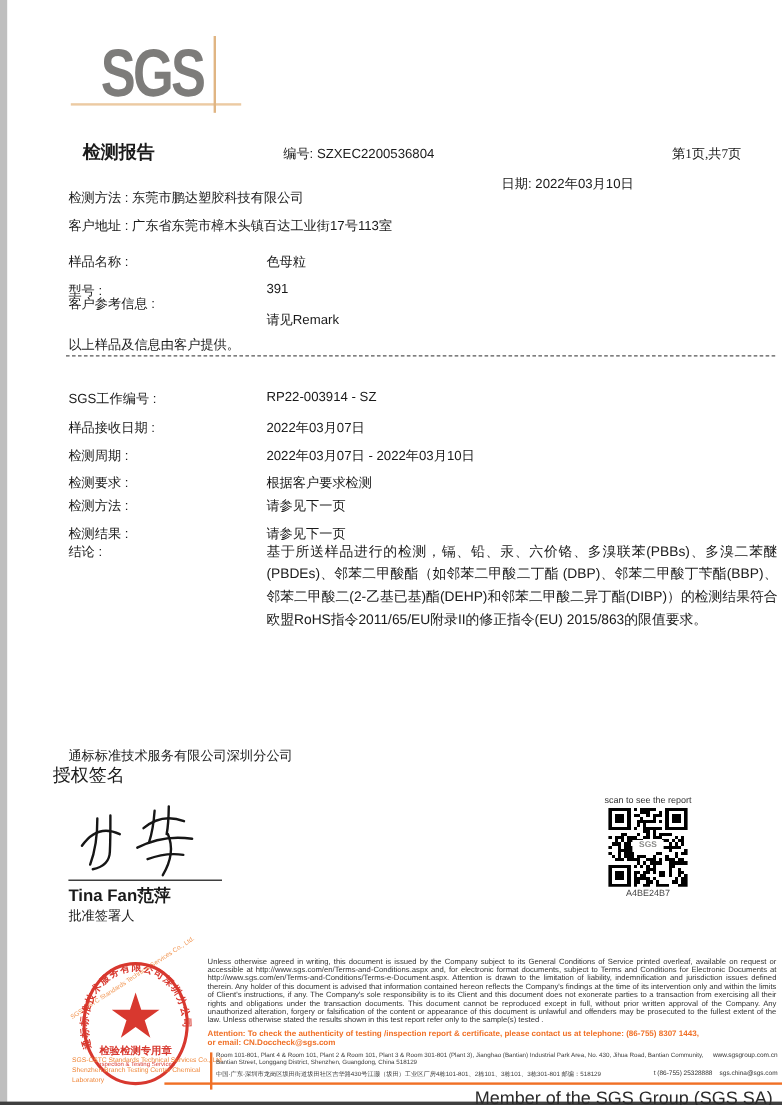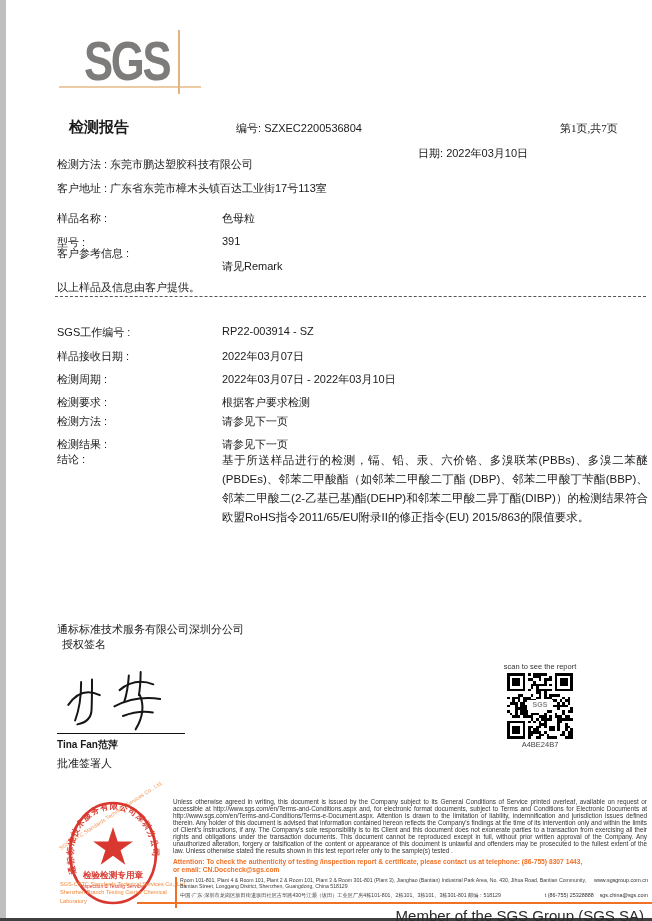--- a/index.html
+++ b/index.html
@@ -30,24 +30,24 @@
   .val{position:absolute;font-size:11px;white-space:nowrap;}
   .val-client{left:110px;}
   .val-col{left:222px;}
 
   .dashed-sep{left:55px;top:296px;width:591px;border-top:1px dashed #555;height:0;}
 
   .conclusion{left:222px;top:451px;width:426px;font-size:11.5px;line-height:19px;
     text-align:justify;white-space:normal;}
 
   .sig-company{left:57px;top:622px;font-size:11px;}
-  .sig-auth{left:62px;top:637px;font-size:11px;}
+  .sig-auth{left:44px;top:637px;font-size:15px;}
   .sig-svg{left:62px;top:668px;}
   .sig-line{left:57px;top:733px;width:128px;height:0;border-top:1.5px solid #111;}
-  .sig-name{left:57px;top:738px;font-size:10px;font-weight:bold;}
+  .sig-name{left:57px;top:738px;font-size:14px;font-weight:bold;}
   .sig-title{left:57px;top:756px;font-size:11px;}
 
   .qr-caption{left:492px;top:662px;width:96px;text-align:center;font-size:7.5px;color:#333;}
   .qr-box{left:507px;top:673px;width:66px;height:66px;}
   .qr-logo{left:527px;top:700px;width:26px;height:10px;background:#fff;
     font-size:7px;font-weight:bold;color:#8a8a88;text-align:center;line-height:10px;letter-spacing:0;}
   .qr-code{left:492px;top:740px;width:96px;text-align:center;font-size:7.5px;color:#444;}
 
   .legal{left:173px;top:798px;width:474px;font-size:6.4px;line-height:1.1;
     color:#333;text-align:justify;}

